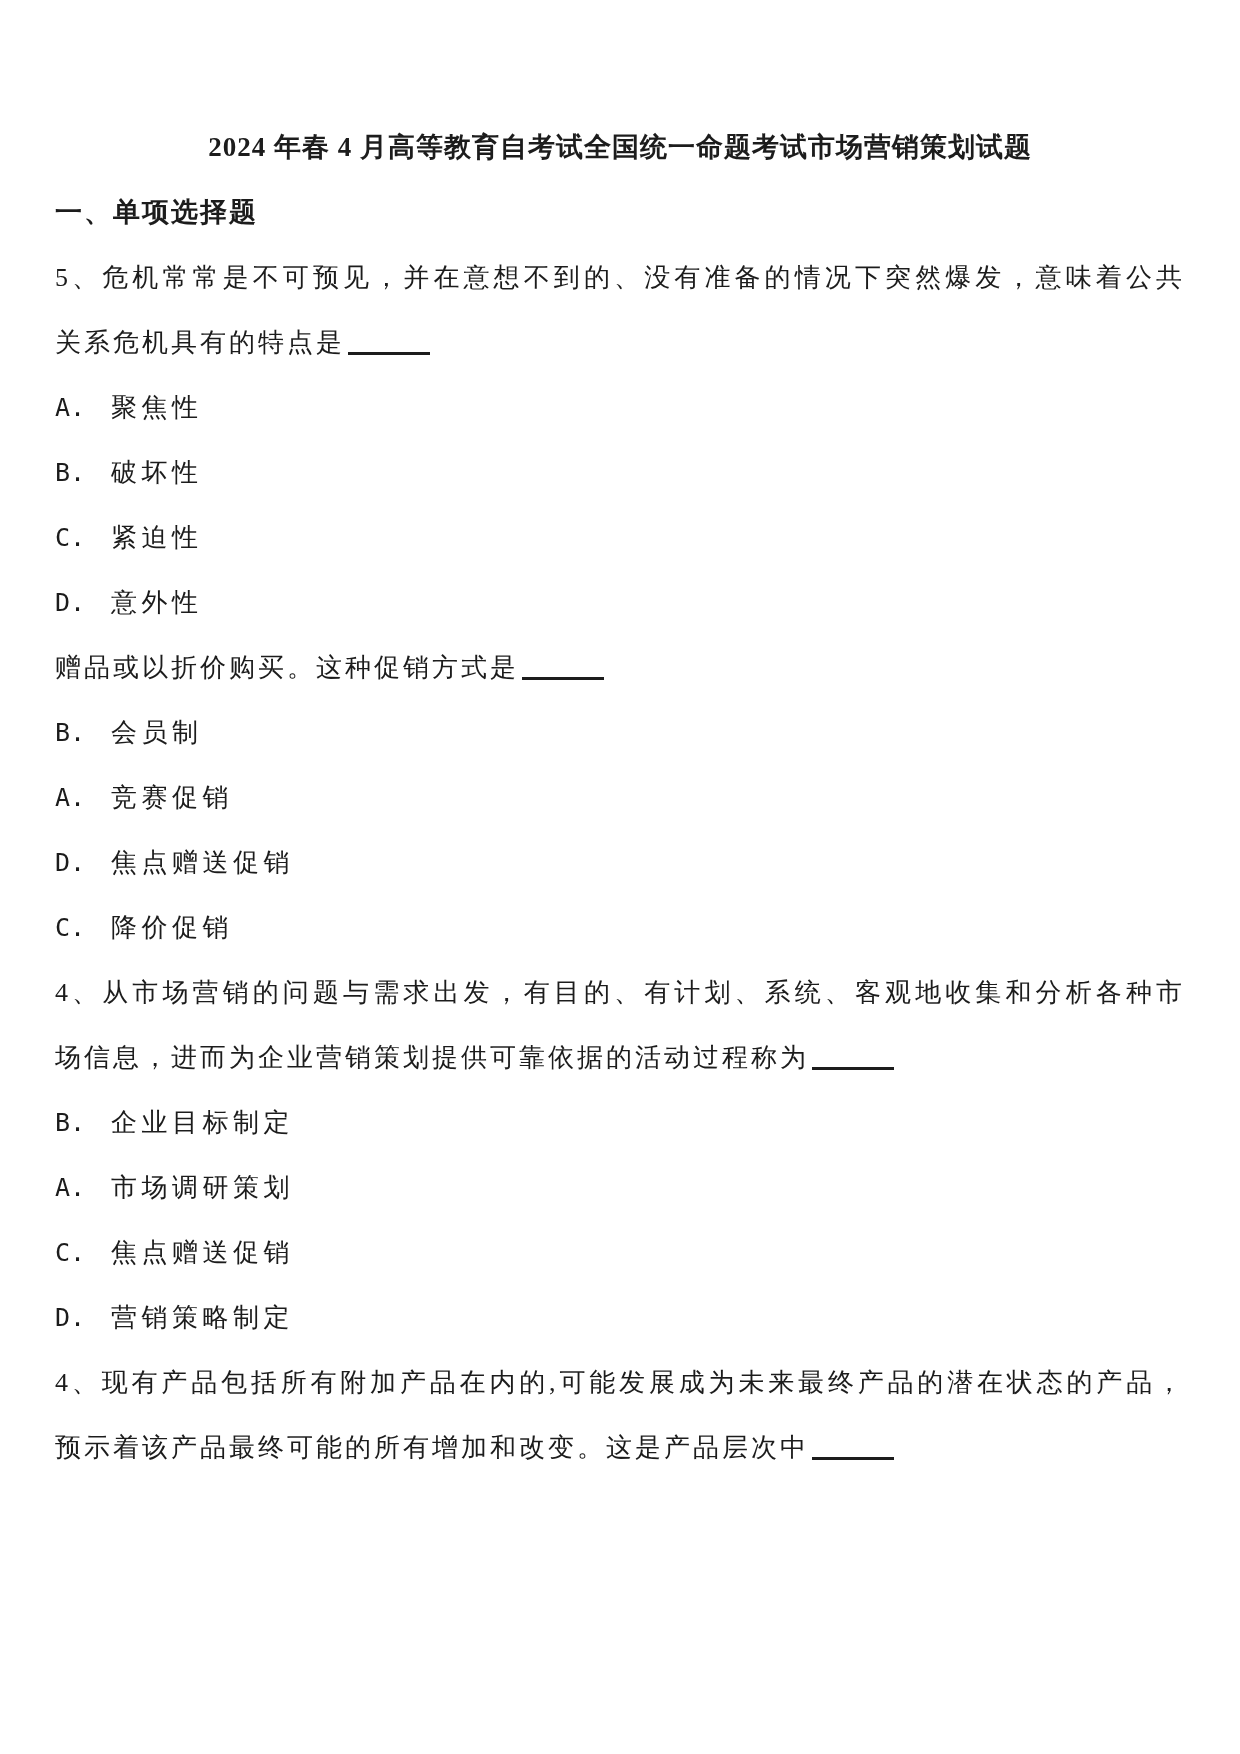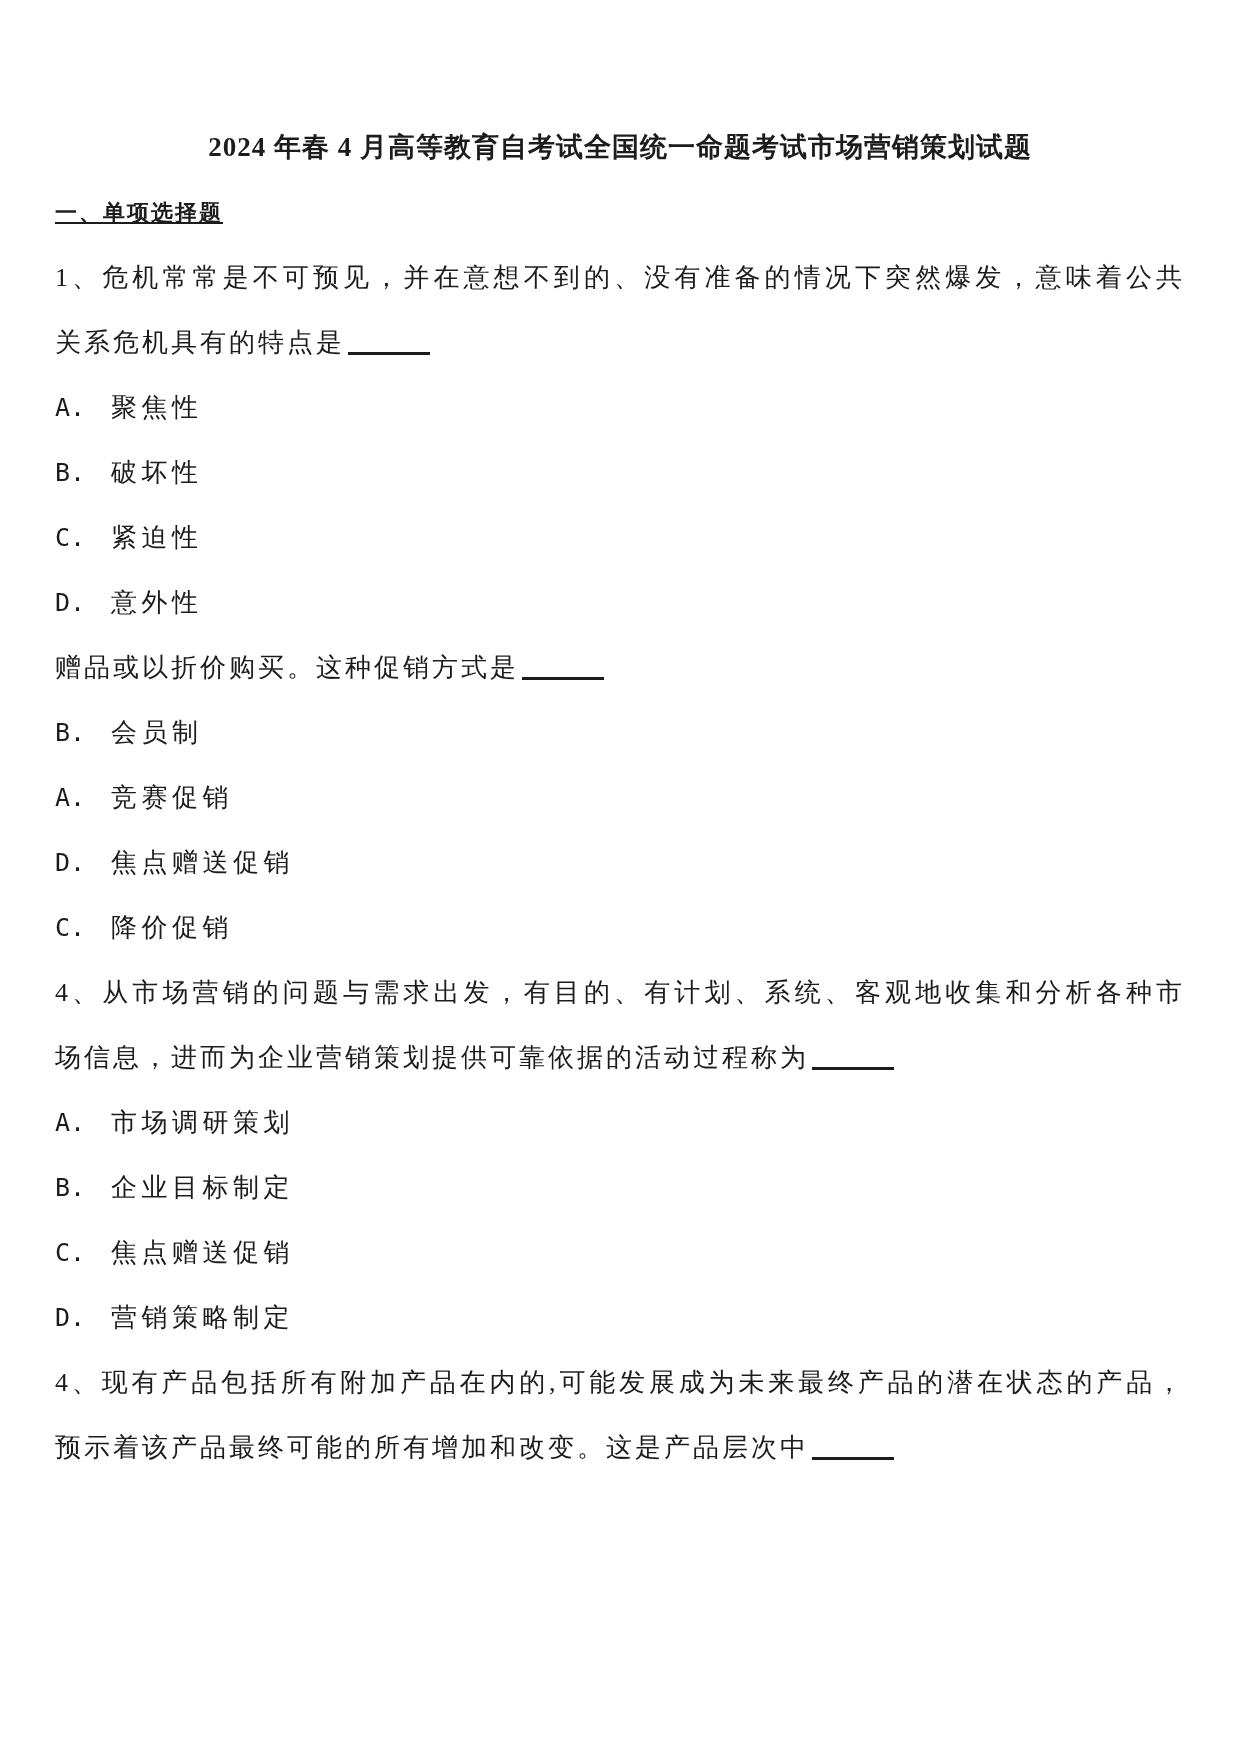--- a/index.html
+++ b/index.html
@@ -28,23 +28,22 @@
     text-align-last: justify;
   }
   .title-row {
     font-weight: bold;
     text-align: center;
     font-size: 27px;
     letter-spacing: 1px;
   }
   .section-row {
     font-weight: bold;
-    font-size: 22px;
+    font-size: 27px;
     letter-spacing: 2px;
-    text-decoration: underline;
   }
   .opt-label {
     font-family: "DejaVu Sans Mono", monospace;
     font-size: 25px;
     letter-spacing: 0;
     margin-right: 26px;
   }
   .opt-text {
     letter-spacing: 4.5px;
   }
@@ -60,41 +59,41 @@
 </head>
 <body>
 
 <div class="page">
 
   <div class="row title-row">2024 年春 4 月高等教育自考试全国统一命题考试市场营销策划试题</div>
 
   <div class="row section-row">一、单项选择题</div>
 
   <div>
-    <div class="row fill">1、危机常常是不可预见，并在意想不到的、没有准备的情况下突然爆发，意味着公共</div>
+    <div class="row fill">5、危机常常是不可预见，并在意想不到的、没有准备的情况下突然爆发，意味着公共</div>
     <div class="row"><span>关系危机具有的特点是</span><span class="blank"></span></div>
     <div class="row"><span class="opt-label">A.</span><span class="opt-text">聚焦性</span></div>
     <div class="row"><span class="opt-label">B.</span><span class="opt-text">破坏性</span></div>
     <div class="row"><span class="opt-label">C.</span><span class="opt-text">紧迫性</span></div>
     <div class="row"><span class="opt-label">D.</span><span class="opt-text">意外性</span></div>
   </div>
 
   <div>
     <div class="row"><span>赠品或以折价购买。这种促销方式是</span><span class="blank"></span></div>
     <div class="row"><span class="opt-label">B.</span><span class="opt-text">会员制</span></div>
     <div class="row"><span class="opt-label">A.</span><span class="opt-text">竞赛促销</span></div>
     <div class="row"><span class="opt-label">D.</span><span class="opt-text">焦点赠送促销</span></div>
     <div class="row"><span class="opt-label">C.</span><span class="opt-text">降价促销</span></div>
   </div>
 
   <div>
     <div class="row fill">4、从市场营销的问题与需求出发，有目的、有计划、系统、客观地收集和分析各种市</div>
     <div class="row"><span>场信息，进而为企业营销策划提供可靠依据的活动过程称为</span><span class="blank"></span></div>
+    <div class="row"><span class="opt-label">B.</span><span class="opt-text">企业目标制定</span></div>
     <div class="row"><span class="opt-label">A.</span><span class="opt-text">市场调研策划</span></div>
-    <div class="row"><span class="opt-label">B.</span><span class="opt-text">企业目标制定</span></div>
     <div class="row"><span class="opt-label">C.</span><span class="opt-text">焦点赠送促销</span></div>
     <div class="row"><span class="opt-label">D.</span><span class="opt-text">营销策略制定</span></div>
   </div>
 
   <div>
     <div class="row fill">4、现有产品包括所有附加产品在内的,可能发展成为未来最终产品的潜在状态的产品，</div>
     <div class="row"><span>预示着该产品最终可能的所有增加和改变。这是产品层次中</span><span class="blank"></span></div>
   </div>
 
 </div>

